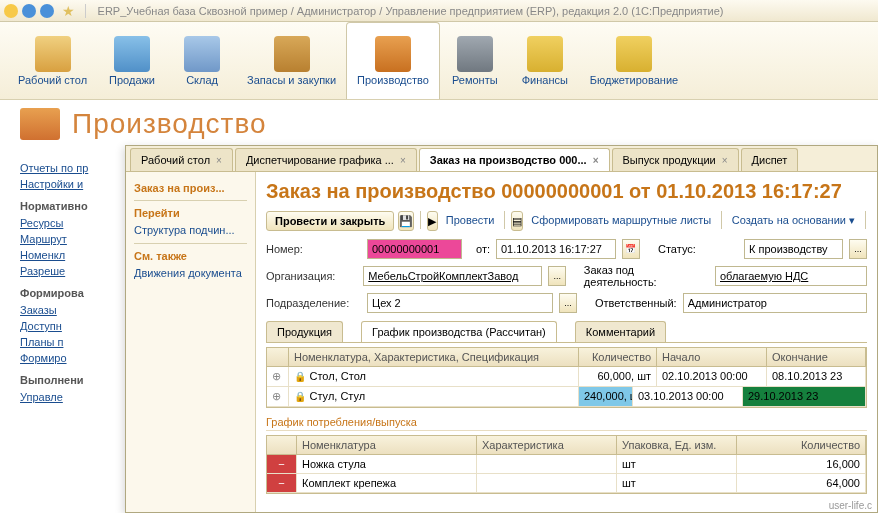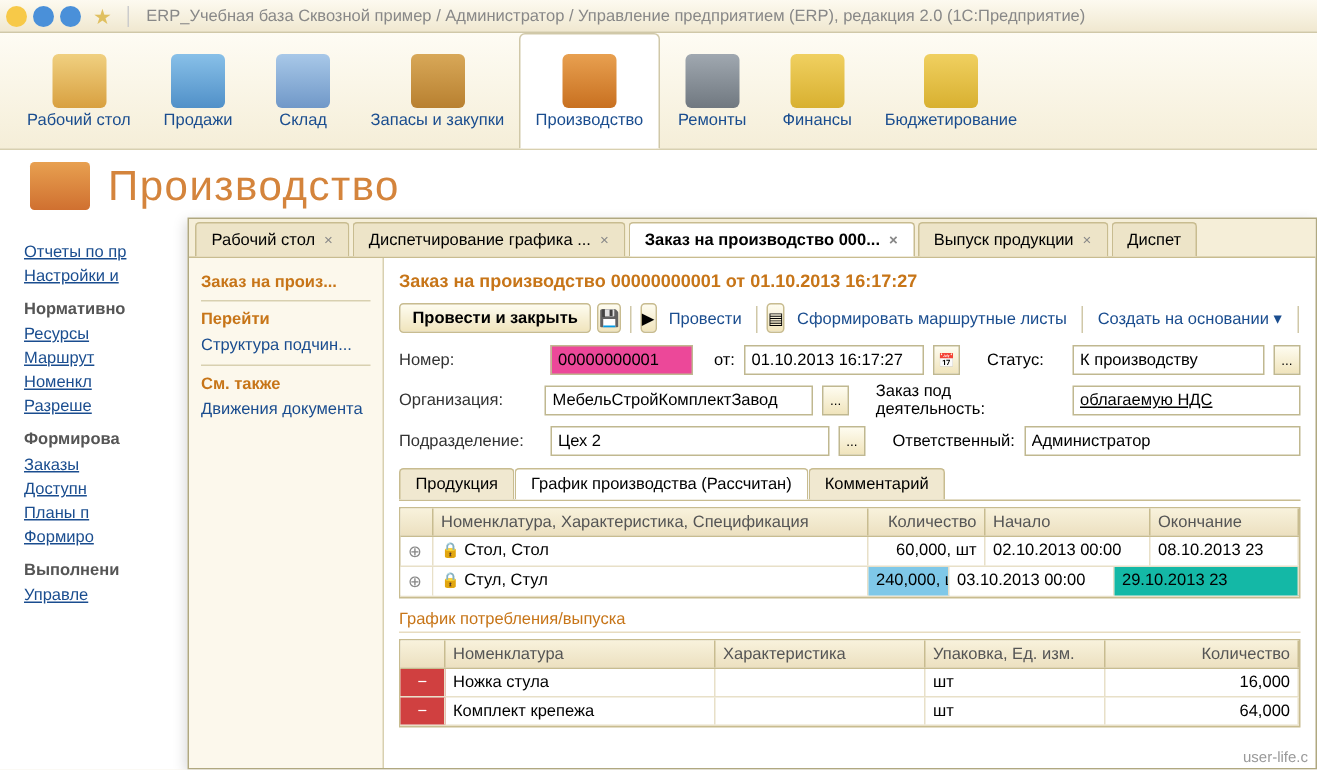--- a/index.html
+++ b/index.html
@@ -14,48 +14,48 @@
 .toolbar{height:78px;background:linear-gradient(#fefcf4,#f5eed8);display:flex;border-bottom:1px solid #d8d0b0;padding:0 8px}
 .tool-item{display:flex;flex-direction:column;align-items:center;justify-content:center;padding:4px 10px;cursor:pointer;text-align:center;min-width:70px}
 .tool-item.active{background:#fff;border:1px solid #d0c8a8;border-bottom:none;border-radius:4px 4px 0 0}
 .tool-icon{width:36px;height:36px;margin-bottom:2px;border-radius:4px}
 .tool-label{color:#1a4d8f;font-size:11px;line-height:12px}
 .tool-label.underline{text-decoration:underline}
 .content{position:relative;height:413px;background:#fff}
 .section-hdr{display:flex;align-items:center;padding:8px 20px;background:#fff}
 .section-icon{width:40px;height:32px;background:linear-gradient(#e8a050,#d07030);border-radius:3px;margin-right:12px}
 .section-title{font-size:28px;color:#d4843c;font-weight:normal;letter-spacing:1px}
-.left-panel{position:absolute;left:12px;top:52px;width:130px;padding:8px 0 8px 4px}
+.left-panel{position:absolute;left:0;top:52px;width:130px;padding:8px 0 8px 20px}
 .lp-link{color:#1a4d8f;text-decoration:underline;display:block;padding:2px 0;cursor:pointer;white-space:nowrap;overflow:hidden}
 .lp-group{color:#555;font-weight:bold;padding:8px 0 3px 0;white-space:nowrap;overflow:hidden}
 .window{position:absolute;left:125px;top:45px;right:0;bottom:0;background:#fff;border:1px solid #b0a880;box-shadow:-2px 2px 8px rgba(0,0,0,0.15)}
 .tabs{height:26px;background:#f5eed8;display:flex;align-items:end;padding-left:4px;border-bottom:1px solid #c8bc90}
 .tab{padding:5px 10px;background:#ede4c8;border:1px solid #c8bc90;border-bottom:none;margin-right:2px;border-radius:3px 3px 0 0;display:flex;align-items:center;gap:6px;cursor:pointer;white-space:nowrap}
 .tab.active{background:#fff;font-weight:bold}
 .tab-close{color:#888;font-size:10px;cursor:pointer}
 .win-body{display:flex;height:calc(100% - 26px)}
 .nav-panel{width:130px;background:#fcf8ec;border-right:1px solid #d8d0b0;padding:8px}
 .nav-hdr{color:#c77518;font-weight:bold;padding:2px 0;white-space:nowrap;overflow:hidden}
 .nav-item{color:#1a4d8f;padding:3px 0;cursor:pointer;white-space:nowrap;overflow:hidden}
 .nav-sep{height:1px;background:#d8d0b0;margin:4px 0}
 .form{flex:1;padding:8px 10px;overflow:hidden}
-.form-title{font-size:12px;color:#c77518;font-weight:bold;margin-bottom:8px}
-.form-toolbar{display:flex;align-items:flex-end;gap:4px;margin-bottom:8px;flex-wrap:nowrap}
+.form-title{font-size:20px;color:#c77518;font-weight:bold;margin-bottom:8px}
+.form-toolbar{display:flex;align-items:flex-start;gap:4px;margin-bottom:8px;flex-wrap:nowrap}
 .btn{padding:3px 8px;background:linear-gradient(#fefcf0,#f0e4bc);border:1px solid #c8bc90;border-radius:3px;cursor:pointer;white-space:nowrap}
 .btn.primary{font-weight:bold}
 .ico-btn{width:20px;height:20px;background:linear-gradient(#fefcf0,#f0e4bc);border:1px solid #c8bc90;border-radius:3px;cursor:pointer;display:inline-flex;align-items:center;justify-content:center}
 .tb-sep2{width:1px;height:18px;background:#d0c8a8;margin:0 2px}
 .link-btn{color:#1a4d8f;cursor:pointer;padding:3px 4px;white-space:nowrap}
 .form-row{display:flex;align-items:center;margin-bottom:5px;gap:6px}
 .form-label{width:95px;color:#333}
 .input{border:1px solid #c0b890;padding:2px 4px;background:#fff;height:20px}
 .input.ro{background:#ec4899}
 .dots-btn{width:18px;height:20px;border:1px solid #c0b890;background:linear-gradient(#fefcf0,#f0e4bc);cursor:pointer;font-size:9px;text-align:center;line-height:16px}
 .sub-tabs{display:flex;border-bottom:1px solid #c8bc90;margin-top:8px}
-.sub-tab{padding:4px 10px;border:1px solid #c8bc90;border-bottom:none;background:#f0e8d0;cursor:pointer;border-radius:3px 3px 0 0;margin-right:0}
+.sub-tab{padding:4px 10px;border:1px solid #c8bc90;border-bottom:none;background:#f0e8d0;cursor:pointer;border-radius:3px 3px 0 0;margin-right:18px}
 .sub-tab.active{background:#fff}
 .grid{border:1px solid #c8bc90;margin-top:4px}
 .grid-hdr{display:flex;background:linear-gradient(#f8f2dc,#ece0c0);border-bottom:1px solid #c8bc90}
 .gh{padding:3px 5px;border-right:1px solid #c8bc90;color:#555;overflow:hidden;white-space:nowrap}
 .grid-row{display:flex;border-bottom:1px solid #e8e0c8}
 .grid-row.sel .gc{background:#7fc8e8}
 .gc{padding:3px 5px;border-right:1px solid #e8e0c8;overflow:hidden;white-space:nowrap}
 .gc.num{text-align:right}
 .exp{color:#888;cursor:pointer;display:inline-block;width:12px}
 .lock{color:#c8a030;font-size:10px}
@@ -186,27 +186,27 @@
           <span class="tb-sep2"></span>
         </div>
 
         <div class="form-row">
           <div class="form-label">Номер:</div>
           <input class="input ro" style="width: 95px;" value="00000000001">
           <span style="margin-left:8px">от:</span>
           <input class="input" style="width: 120px;" value="01.10.2013 16:17:27">
             <button class="dots-btn">📅</button>
           <span style="margin-left:12px">Статус:</span>
-          <input class="input" style="width: 128px; margin-left: auto;" value="К производству">
+          <input class="input" style="width: 99px; margin-left: auto;" value="К производству">
             <button class="dots-btn">...</button>
         </div>
 
         <div class="form-row">
           <div class="form-label">Организация:</div>
-          <input class="input" style="width: 186px;" value="МебельСтройКомплектЗавод">
+          <input class="input" style="width: 186px; text-decoration: underline;" value="МебельСтройКомплектЗавод">
             <button class="dots-btn">...</button>
           <span style="margin-left:12px">Заказ под деятельность:</span>
           <input class="input" style="flex: 1 1 0%; margin-left: 4px; text-decoration: underline;" value="облагаемую НДС">
         </div>
 
         <div class="form-row">
           <div class="form-label">Подразделение:</div>
           <input class="input" style="width: 186px;" value="Цех 2">
             <button class="dots-btn">...</button>
           <span style="margin-left:12px">Ответственный:</span>
@@ -232,21 +232,21 @@
             <div class="gc" style="width:290px"><span class="lock">🔒</span> <span>Стол, Стол</span></div>
             <div class="gc num" style="width:78px">60,000, шт</div>
             <div class="gc" style="width:110px">02.10.2013 00:00</div>
             <div class="gc" style="flex:1">08.10.2013 23</div>
           </div>
           <div class="grid-row sel">
             <div class="gc" style="width:22px;background:#fff"><span class="exp">⊕</span></div>
             <div class="gc" style="width:290px;background:#fff"><span class="lock">🔒</span> <span>Стул, Стул</span></div>
             <div class="gc num" style="width:54px">240,000, шт</div>
             <div class="gc" style="width:110px;background:#fff">03.10.2013 00:00</div>
-            <div class="gc" style="flex:1;background:#14b8a6">29.10.2013 23</div>
+            <div class="gc" style="flex:1;background:#15803d">29.10.2013 23</div>
           </div>
         </div>
 
         <div class="fieldset-title">График потребления/выпуска</div>
 
         <div class="grid">
           <div class="grid-hdr">
             <div class="gh" style="width:30px"></div>
             <div class="gh" style="width:180px">Номенклатура</div>
             <div class="gh" style="width:140px">Характеристика</div>

